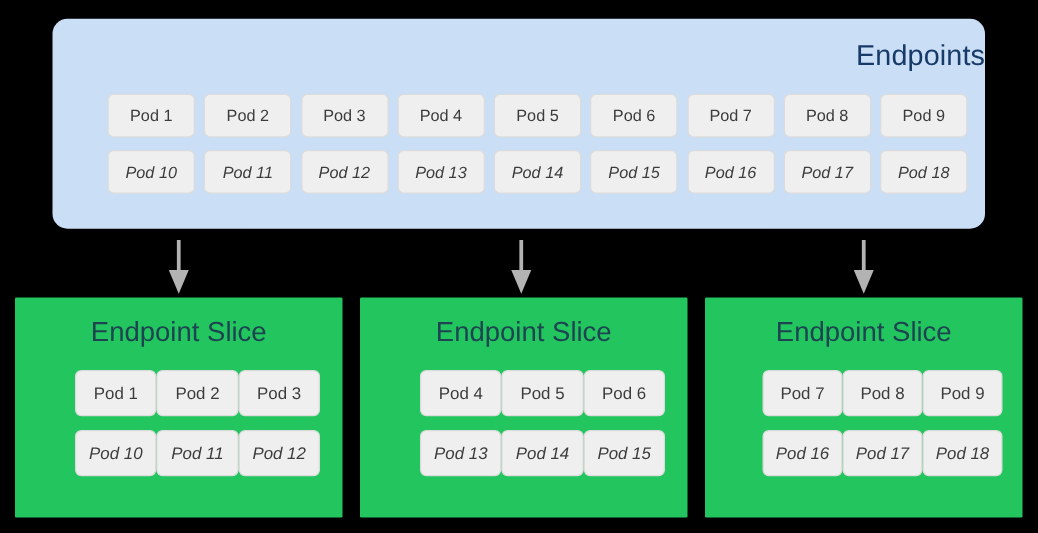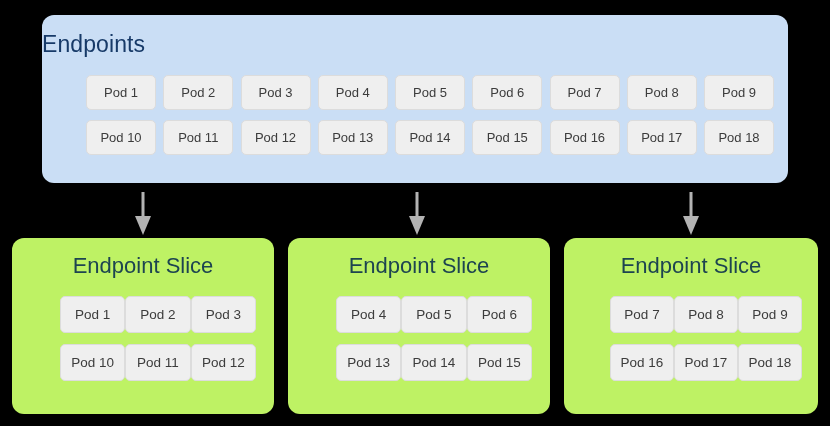--- a/index.html
+++ b/index.html
@@ -33,41 +33,41 @@
     background: #cadef5;
     border-radius: 12px;
     box-sizing: border-box;
   }
 
   .endpoints-title {
     position: absolute;
     top: 18px;
     left: 0;
     width: 100%;
-    text-align: left;
+    text-align: right;
     font-size: 23px;
     color: #173a68;
     letter-spacing: 0.1px;
     line-height: 1;
   }
 
   .endpoints-rows {
     position: absolute;
     top: 60px;
     left: 14px;
     right: 14px;
   }
 
   .pod-row {
     display: flex;
     justify-content: space-between;
     margin-bottom: 10px;
     margin-left: 30px;
   }
-  .pod-row:last-child { margin-bottom: 0; }
+  .pod-row:last-child { margin-bottom: 0; font-style: italic; }
 
   .pod-chip {
     background: #efefef;
     border: 1px solid #dcdcdc;
     border-radius: 5px;
     color: #3c3c3c;
     font-size: 13px;
     line-height: 1;
     display: flex;
     align-items: center;
@@ -87,22 +87,22 @@
     height: 44px;
   }
   .arrow svg { display: block; }
 
   
   .slice-box {
     position: absolute;
     top: 238px;
     width: 262px;
     height: 176px;
-    background: #bef264;
-    border-radius: 12px;
+    background: #22c55e;
+    border-radius: 1px;
     box-sizing: border-box;
   }
   .slice-box.s0 { left: 12px; }
   .slice-box.s1 { left: 288px; }
   .slice-box.s2 { left: 564px; width: 254px; }
 
   .slice-title {
     position: absolute;
     top: 17px;
     left: 0;

